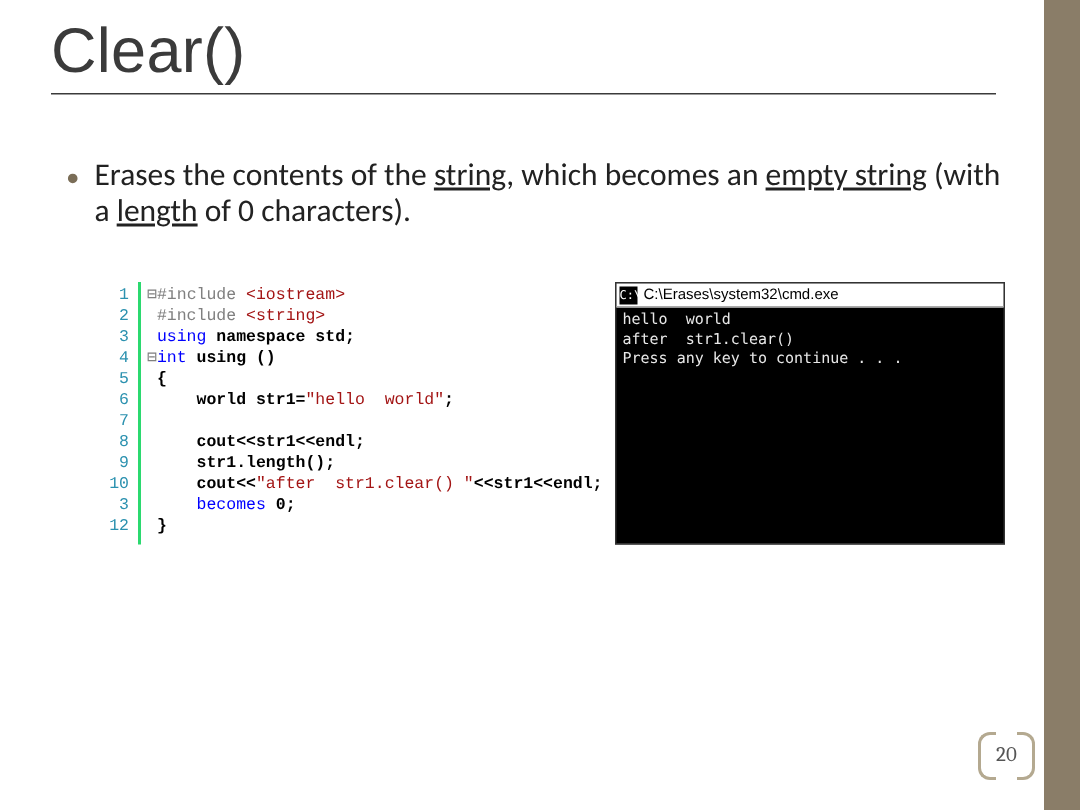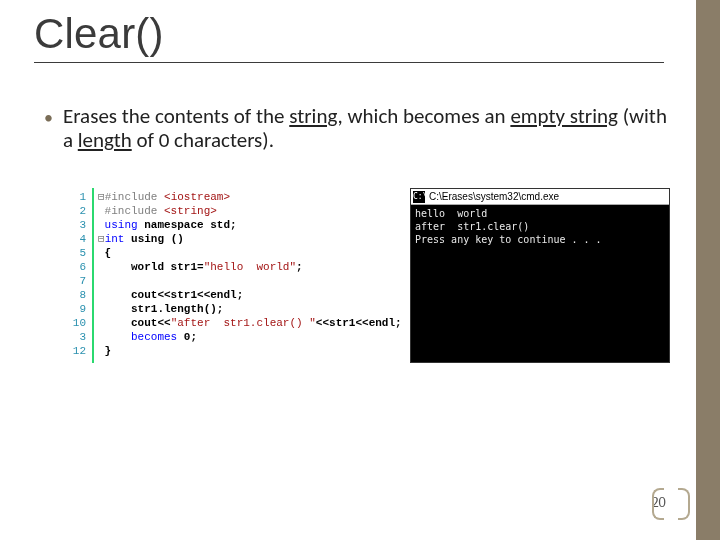--- a/index.html
+++ b/index.html
@@ -141,20 +141,21 @@
   }
 
   .page-badge {
     position: absolute;
     right: 30px;
     bottom: 24px;
     width: 38px;
     height: 28px;
     display: flex;
     align-items: center;
+    justify-content: center;
   }
   .page-badge .bracket-l,
   .page-badge .bracket-r {
     position: absolute;
     width: 10px;
     height: 28px;
     border: 2px solid #b4a990;
     top: 0;
   }
   .page-badge .bracket-l { left: 0; border-right: none; border-radius: 8px 0 0 8px; }

